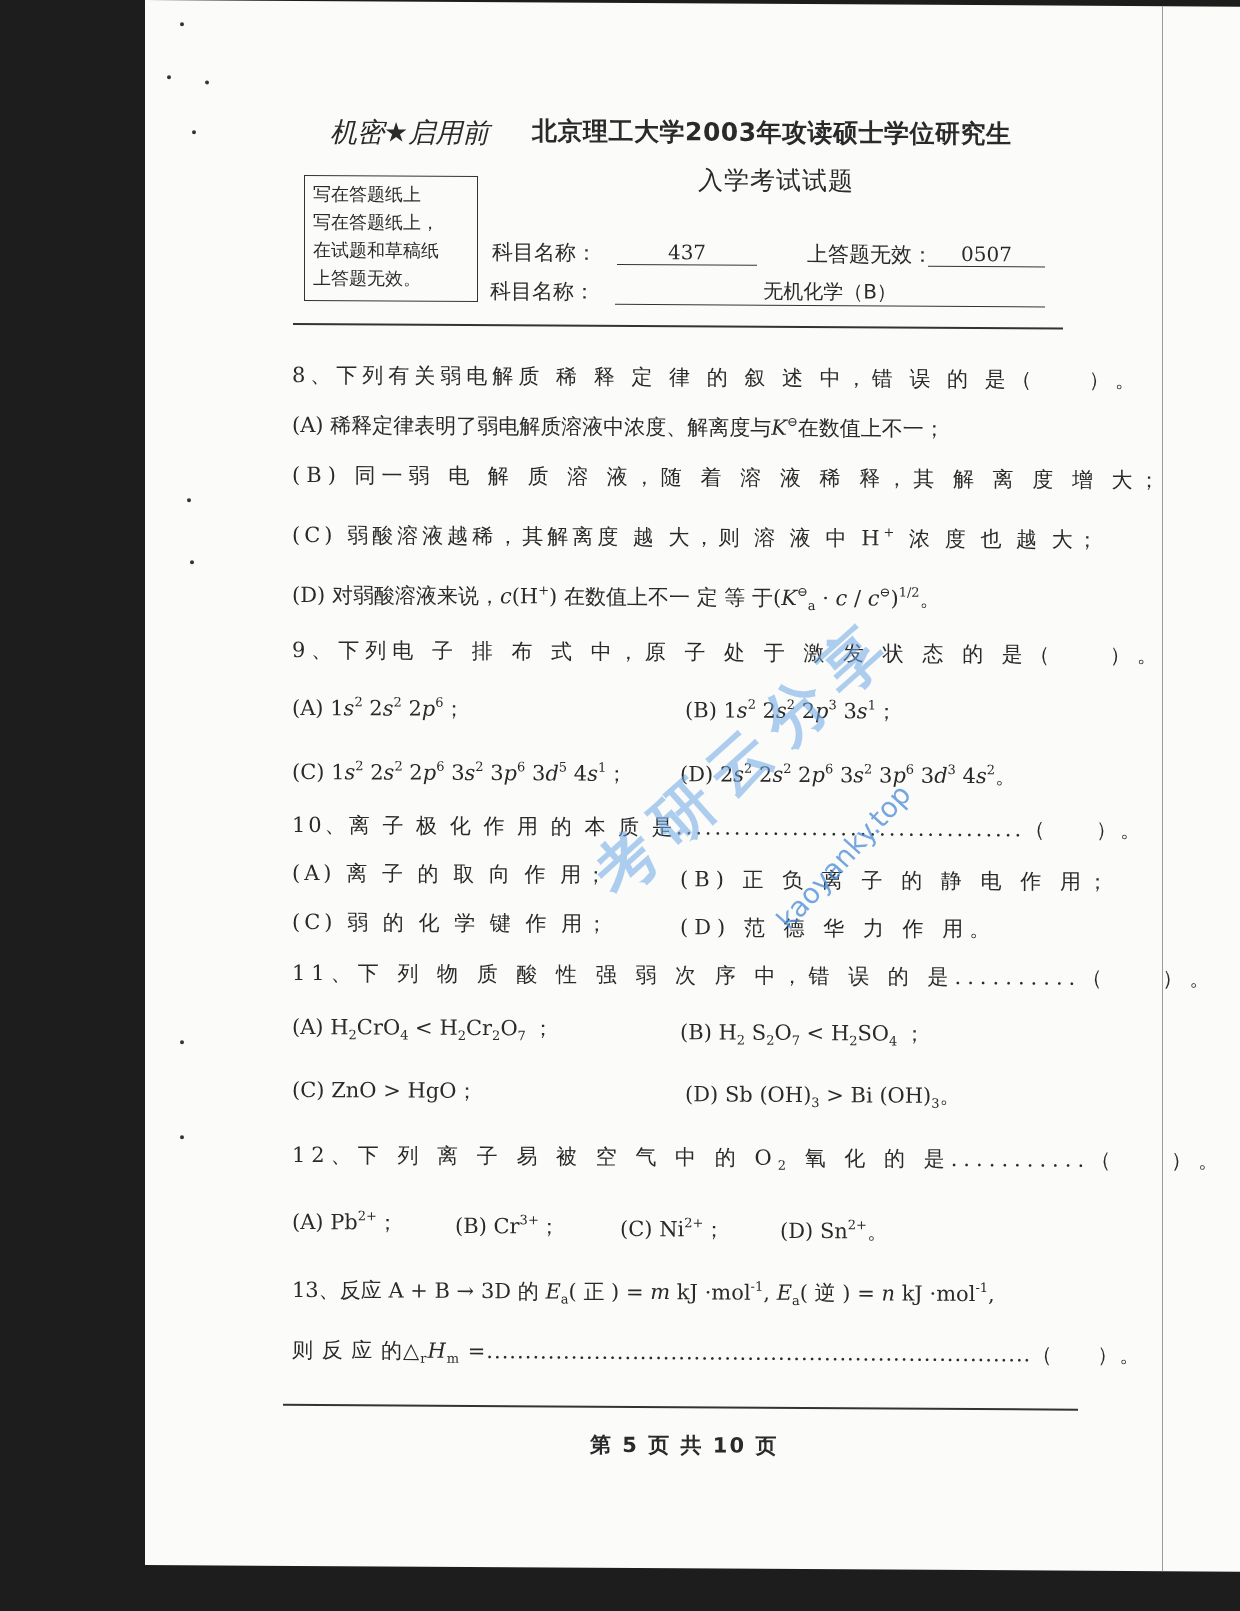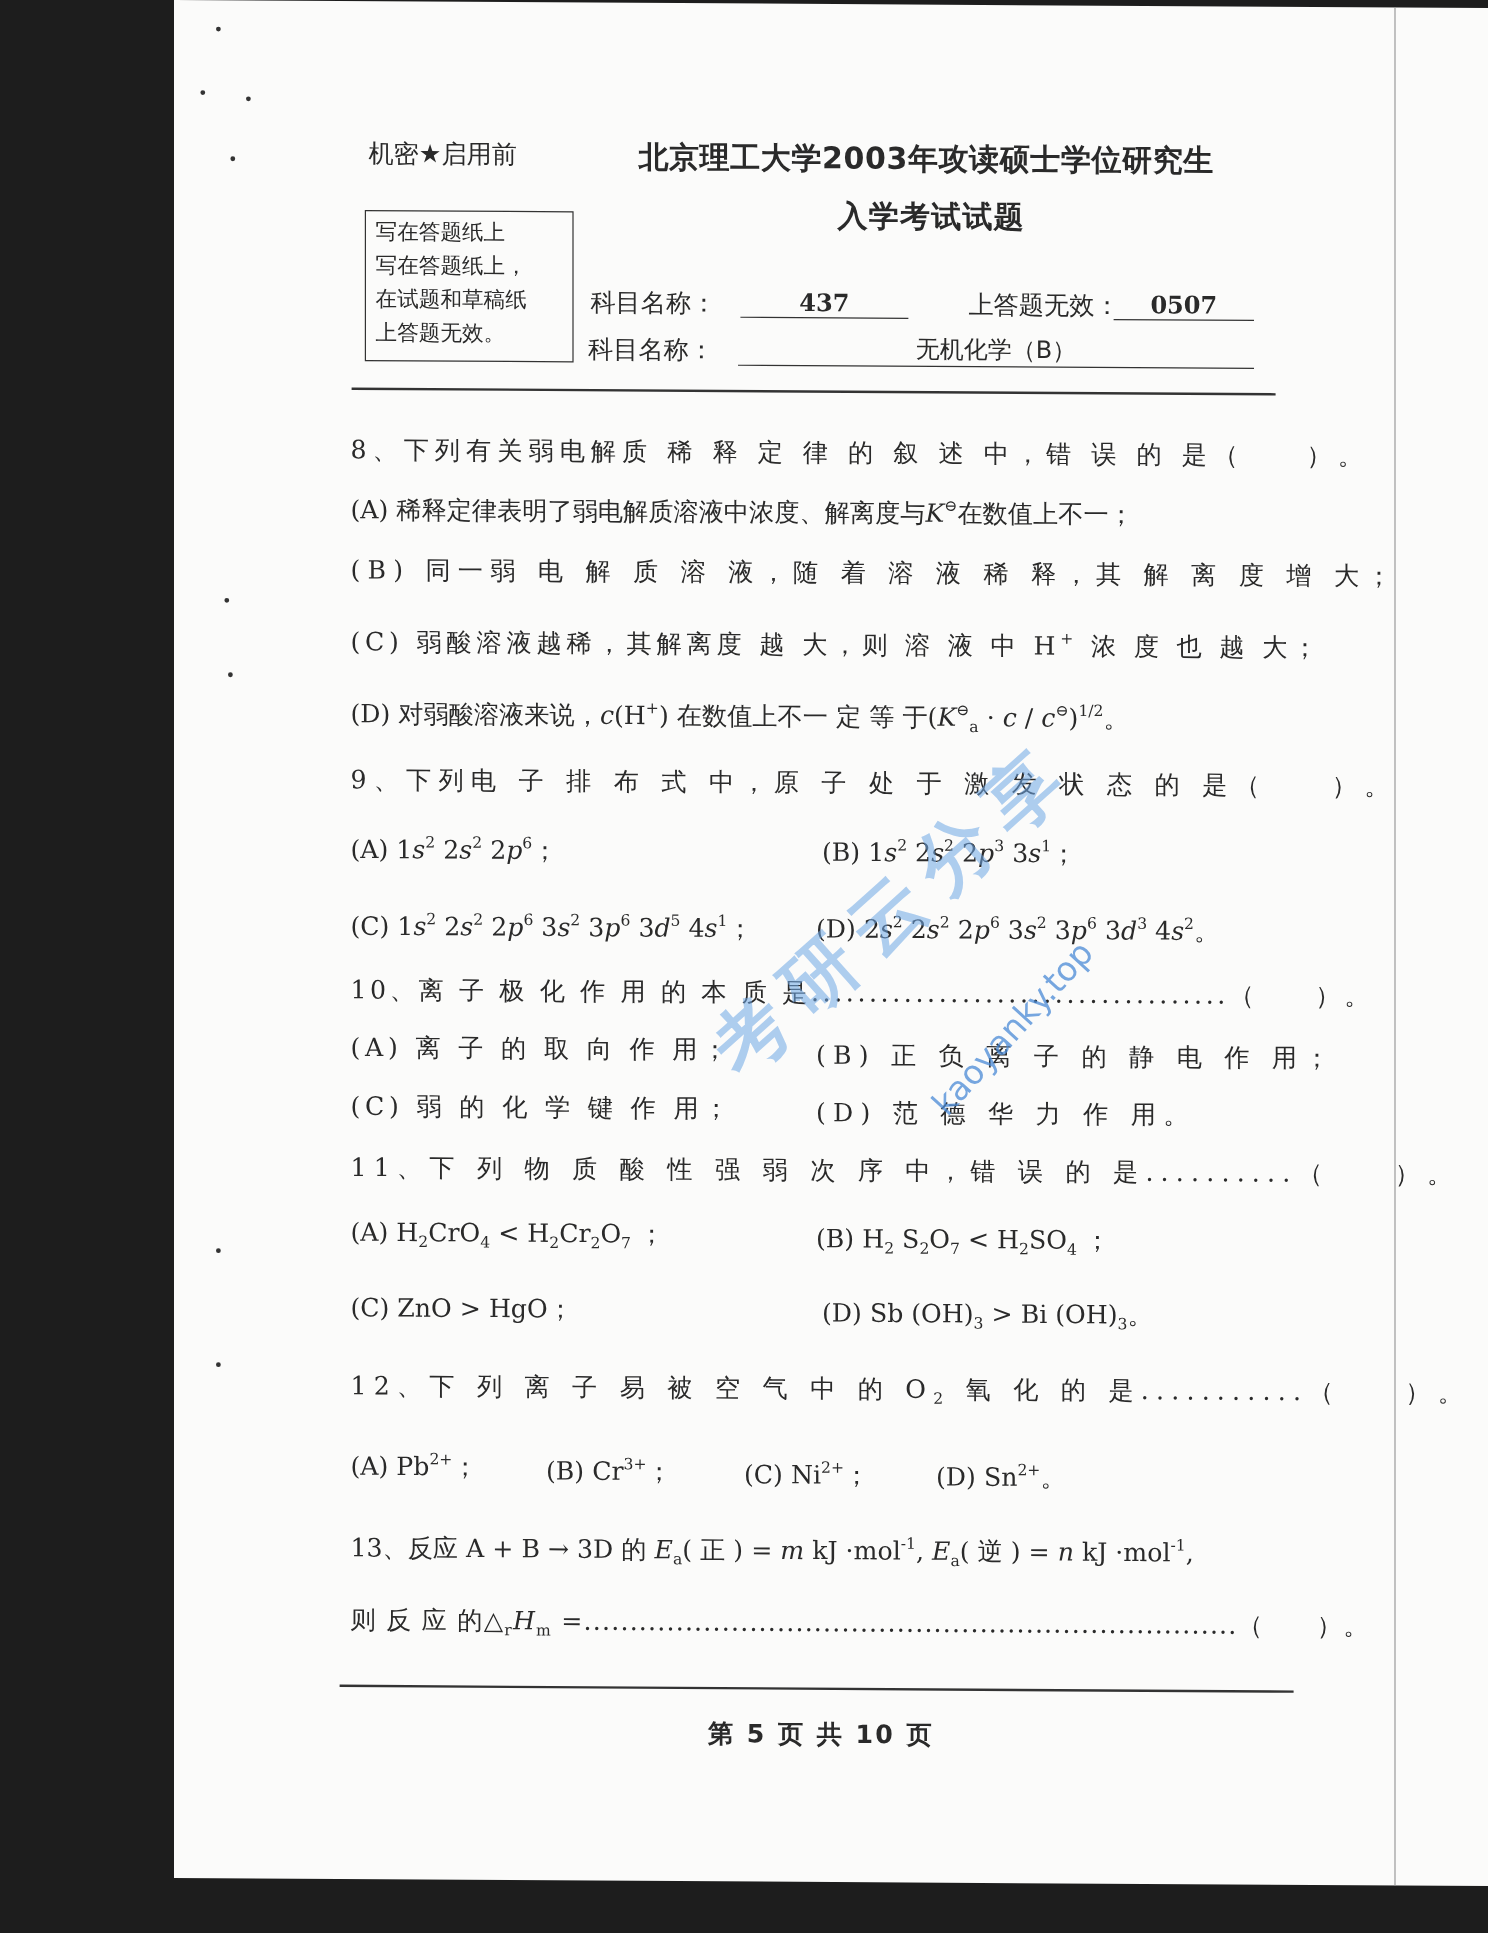--- a/index.html
+++ b/index.html
@@ -12,29 +12,29 @@
     .page {
       position: absolute; left: 145px; top: 0; width: 1095px; height: 1565px;
       background: #fbfbfa;
       transform: skewY(0.35deg); transform-origin: left bottom;
     }
     .page-inner { position: absolute; left: 0; top: 0; width: 100%; height: 100%; }
     .fold-line { position: absolute; left: 1017px; top: 0; width: 1px; height: 1565px; background: #9a9a9a; }
     .speck { position: absolute; width: 4px; height: 4px; background: #333; border-radius: 50%; }
     .abs { position: absolute; }
     .sans { font-family: "DejaVu Sans", "Liberation Sans", sans-serif; }
-    .hdr-secret { left: 162px; top: 113px; font-size: 21px; }
+    .hdr-secret { left: 185px; top: 113px; font-size: 27px; font-style: italic; }
     .hdr-title { left: 387px; top: 112px; font-size: 25px; font-weight: bold; letter-spacing: 0.5px; }
-    .hdr-sub { left: 553px; top: 160px; font-size: 25px; font-weight: bold; letter-spacing: 1px; }
+    .hdr-sub { left: 553px; top: 160px; font-size: 25px; font-weight: normal; letter-spacing: 1px; }
     .notice-box {
       left: 159px; top: 174px; width: 174px; height: 126px; border: 1.5px solid #333;
       padding: 4px 8px; box-sizing: border-box; font-size: 18px; line-height: 28px;
     }
     .meta-label { font-size: 21px; }
-    .meta-value { font-size: 20px; text-align: center; border-bottom: 1.5px solid #333; font-weight: bold; }
+    .meta-value { font-size: 20px; text-align: center; border-bottom: 1.5px solid #333; font-weight: normal; }
     .rule { position: absolute; height: 2px; background: #333; }
     .q-line { position: absolute; left: 147px; font-size: 21px; white-space: nowrap; }
     .q-line.spaced { letter-spacing: 5px; }
     .q-line sup { font-size: 13px; vertical-align: 9px; line-height: 0; }
     .q-line sub { font-size: 13px; vertical-align: -5px; line-height: 0; }
     .q-line i { font-style: italic; }
     .footer-text { left: 445px; top: 1428px; font-size: 21px; font-weight: bold; letter-spacing: 2px; }
     .watermark {
       position: absolute; left: 430px; top: 650px; width: 420px; height: 320px;
       pointer-events: none;

